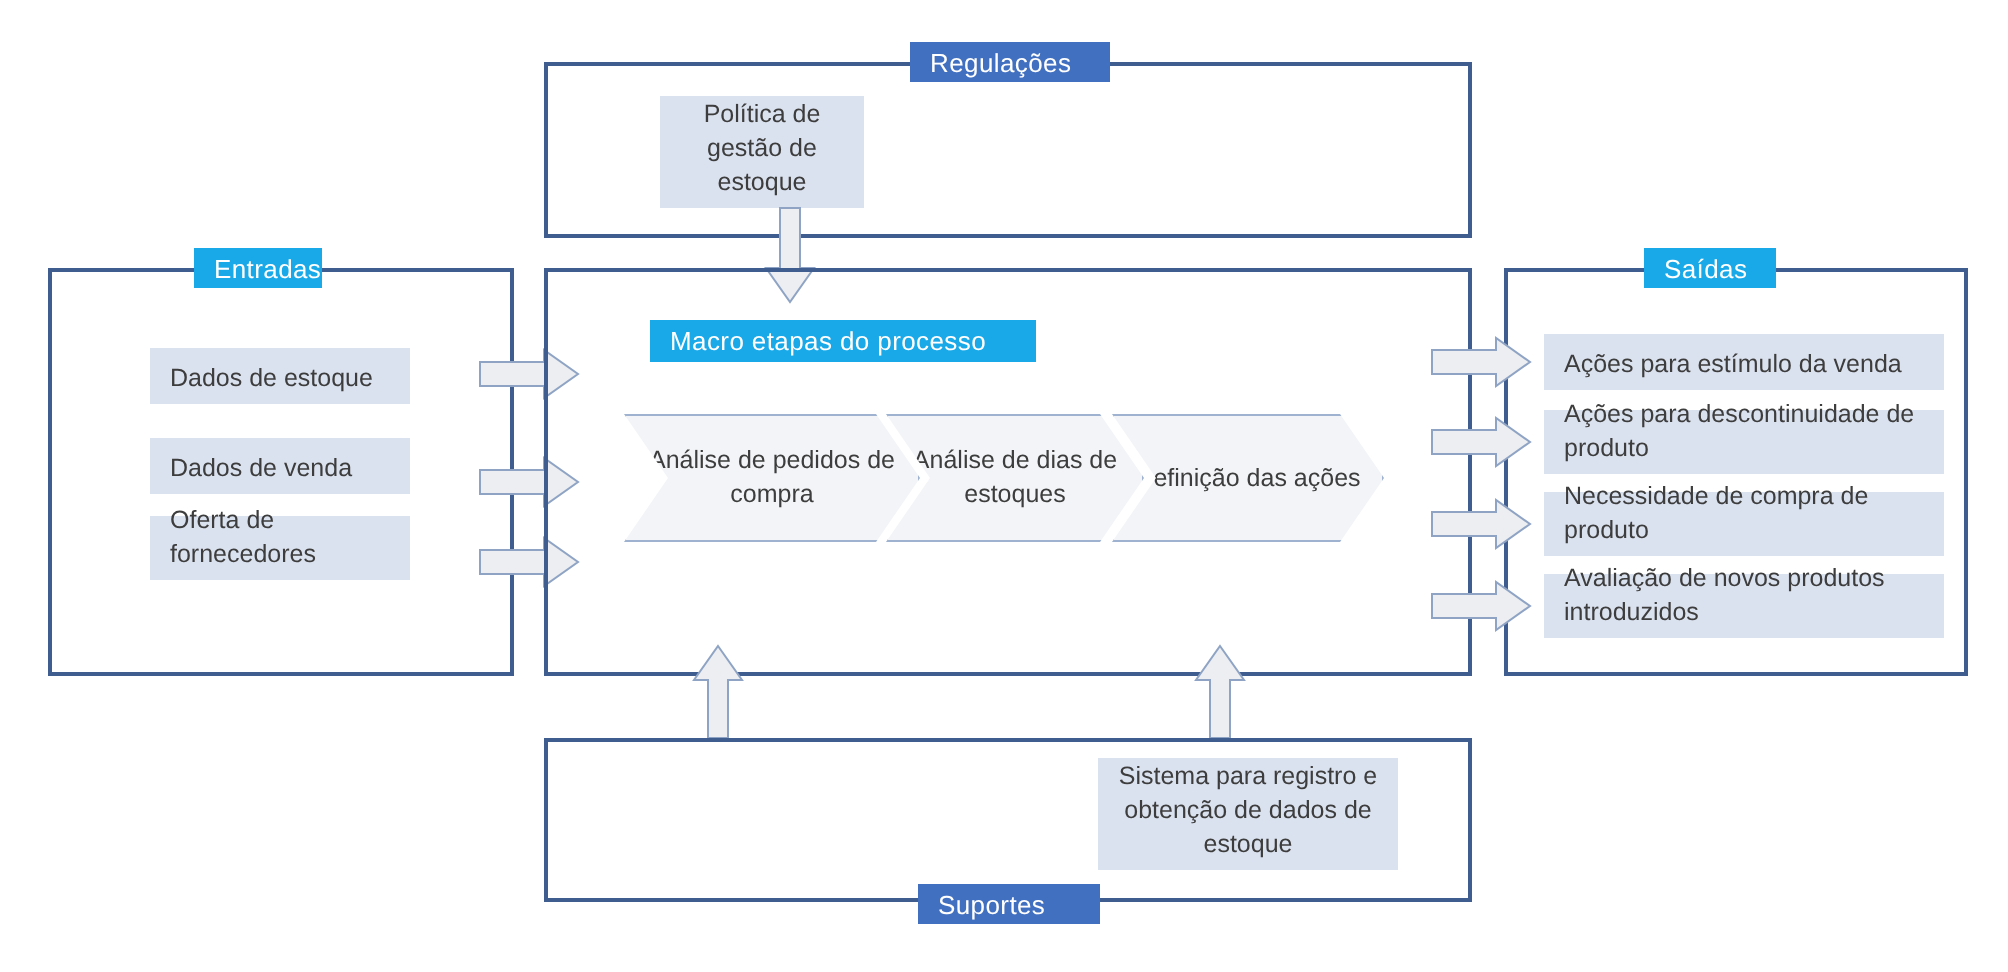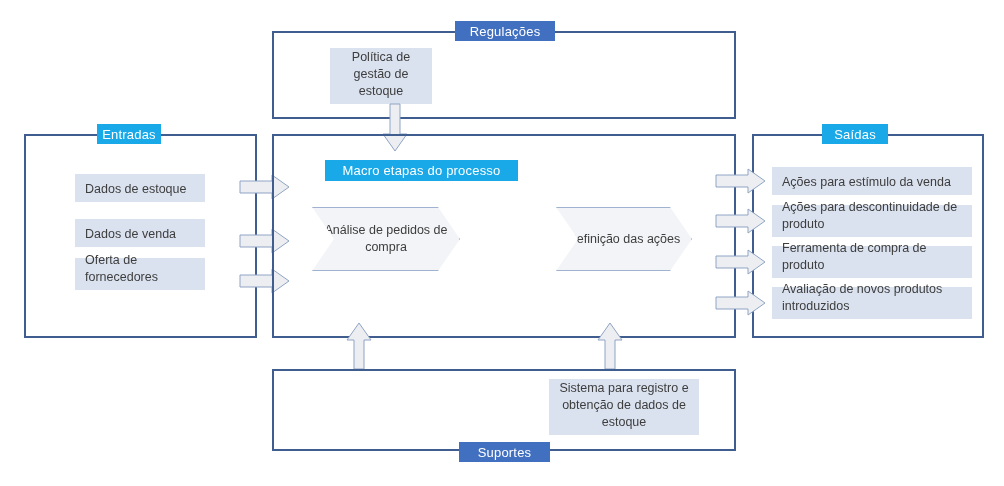--- a/index.html
+++ b/index.html
@@ -4,21 +4,21 @@
 <style>
   html,body{margin:0;padding:0;background:#ffffff;}
   body{width:1004px;height:486px;font-family:"Liberation Sans",sans-serif;
        color:#3b3b3b;-webkit-font-smoothing:antialiased;}
   #stage{position:relative;width:1004px;height:486px;overflow:hidden;background:#fff;}
 
   
   .frame{position:absolute;border:2px solid #3f5d8f;box-sizing:border-box;background:transparent;}
 
   
-  .banner{position:absolute;display:flex;align-items:center;justify-content:center;
+  .banner{position:absolute;display:flex;align-items:center;justify-content:flex-start;
           color:#ffffff;font-size:13px;letter-spacing:.2px;white-space:nowrap;
           box-sizing:border-box;padding:0 10px;z-index:6;}
   .banner.cyan{background:#19a8e8;}
   .banner.navy{background:#4270c0;}
 
   
   .item{position:absolute;background:#dbe2ef;box-sizing:border-box;
         display:flex;align-items:flex-end;font-size:12.5px;line-height:1.35;
         color:#3d3d3d;padding:4px 10px;}
   .item.center{justify-content:center;text-align:center;}
@@ -87,37 +87,40 @@
   </div>
 
   <div class="frame" style="left:272px;top:134px;width:464px;height:204px;"></div>
   <div class="banner cyan" style="left:325px;top:160px;width:193px;height:21px;">
     <span>Macro etapas do processo</span>
   </div>
 
   <div class="chev" style="left:312px;top:207px;width:148px;text-align:center;">
     <span>Análise de pedidos de compra</span>
   </div>
+  <div class="chev" style="left:443px;top:207px;width:129px;">
+    <span>Análise de dias de estoques</span>
+  </div>
   <div class="chev" style="left:556px;top:207px;width:136px;">
     <span>Definição das ações</span>
   </div>
 
   <div class="frame" style="left:752px;top:134px;width:232px;height:204px;"></div>
   <div class="banner cyan" style="left:822px;top:124px;width:66px;height:20px;">
     <span>Saídas</span>
   </div>
 
   <div class="item" style="left:772px;top:167px;width:200px;height:28px;">
     <span>Ações para estímulo da venda</span>
   </div>
   <div class="item" style="left:772px;top:205px;width:200px;height:32px;">
     <span>Ações para descontinuidade de produto</span>
   </div>
   <div class="item" style="left:772px;top:246px;width:200px;height:32px;">
-    <span>Ferramenta de compra de produto</span>
+    <span>Necessidade de compra de produto</span>
   </div>
   <div class="item" style="left:772px;top:287px;width:200px;height:32px;">
     <span>Avaliação de novos produtos introduzidos</span>
   </div>
 
   <div class="arrow" style="left:716px;top:168px;width:50px;height:26px;">
     <svg width="50" height="26" viewBox="0 0 50 26">
       <polygon points="0,7 32,7 32,1 49,13 32,25 32,19 0,19" fill="#eceef2" stroke="#8fa4c4" stroke-width="1"></polygon>
     </svg>
   </div>

